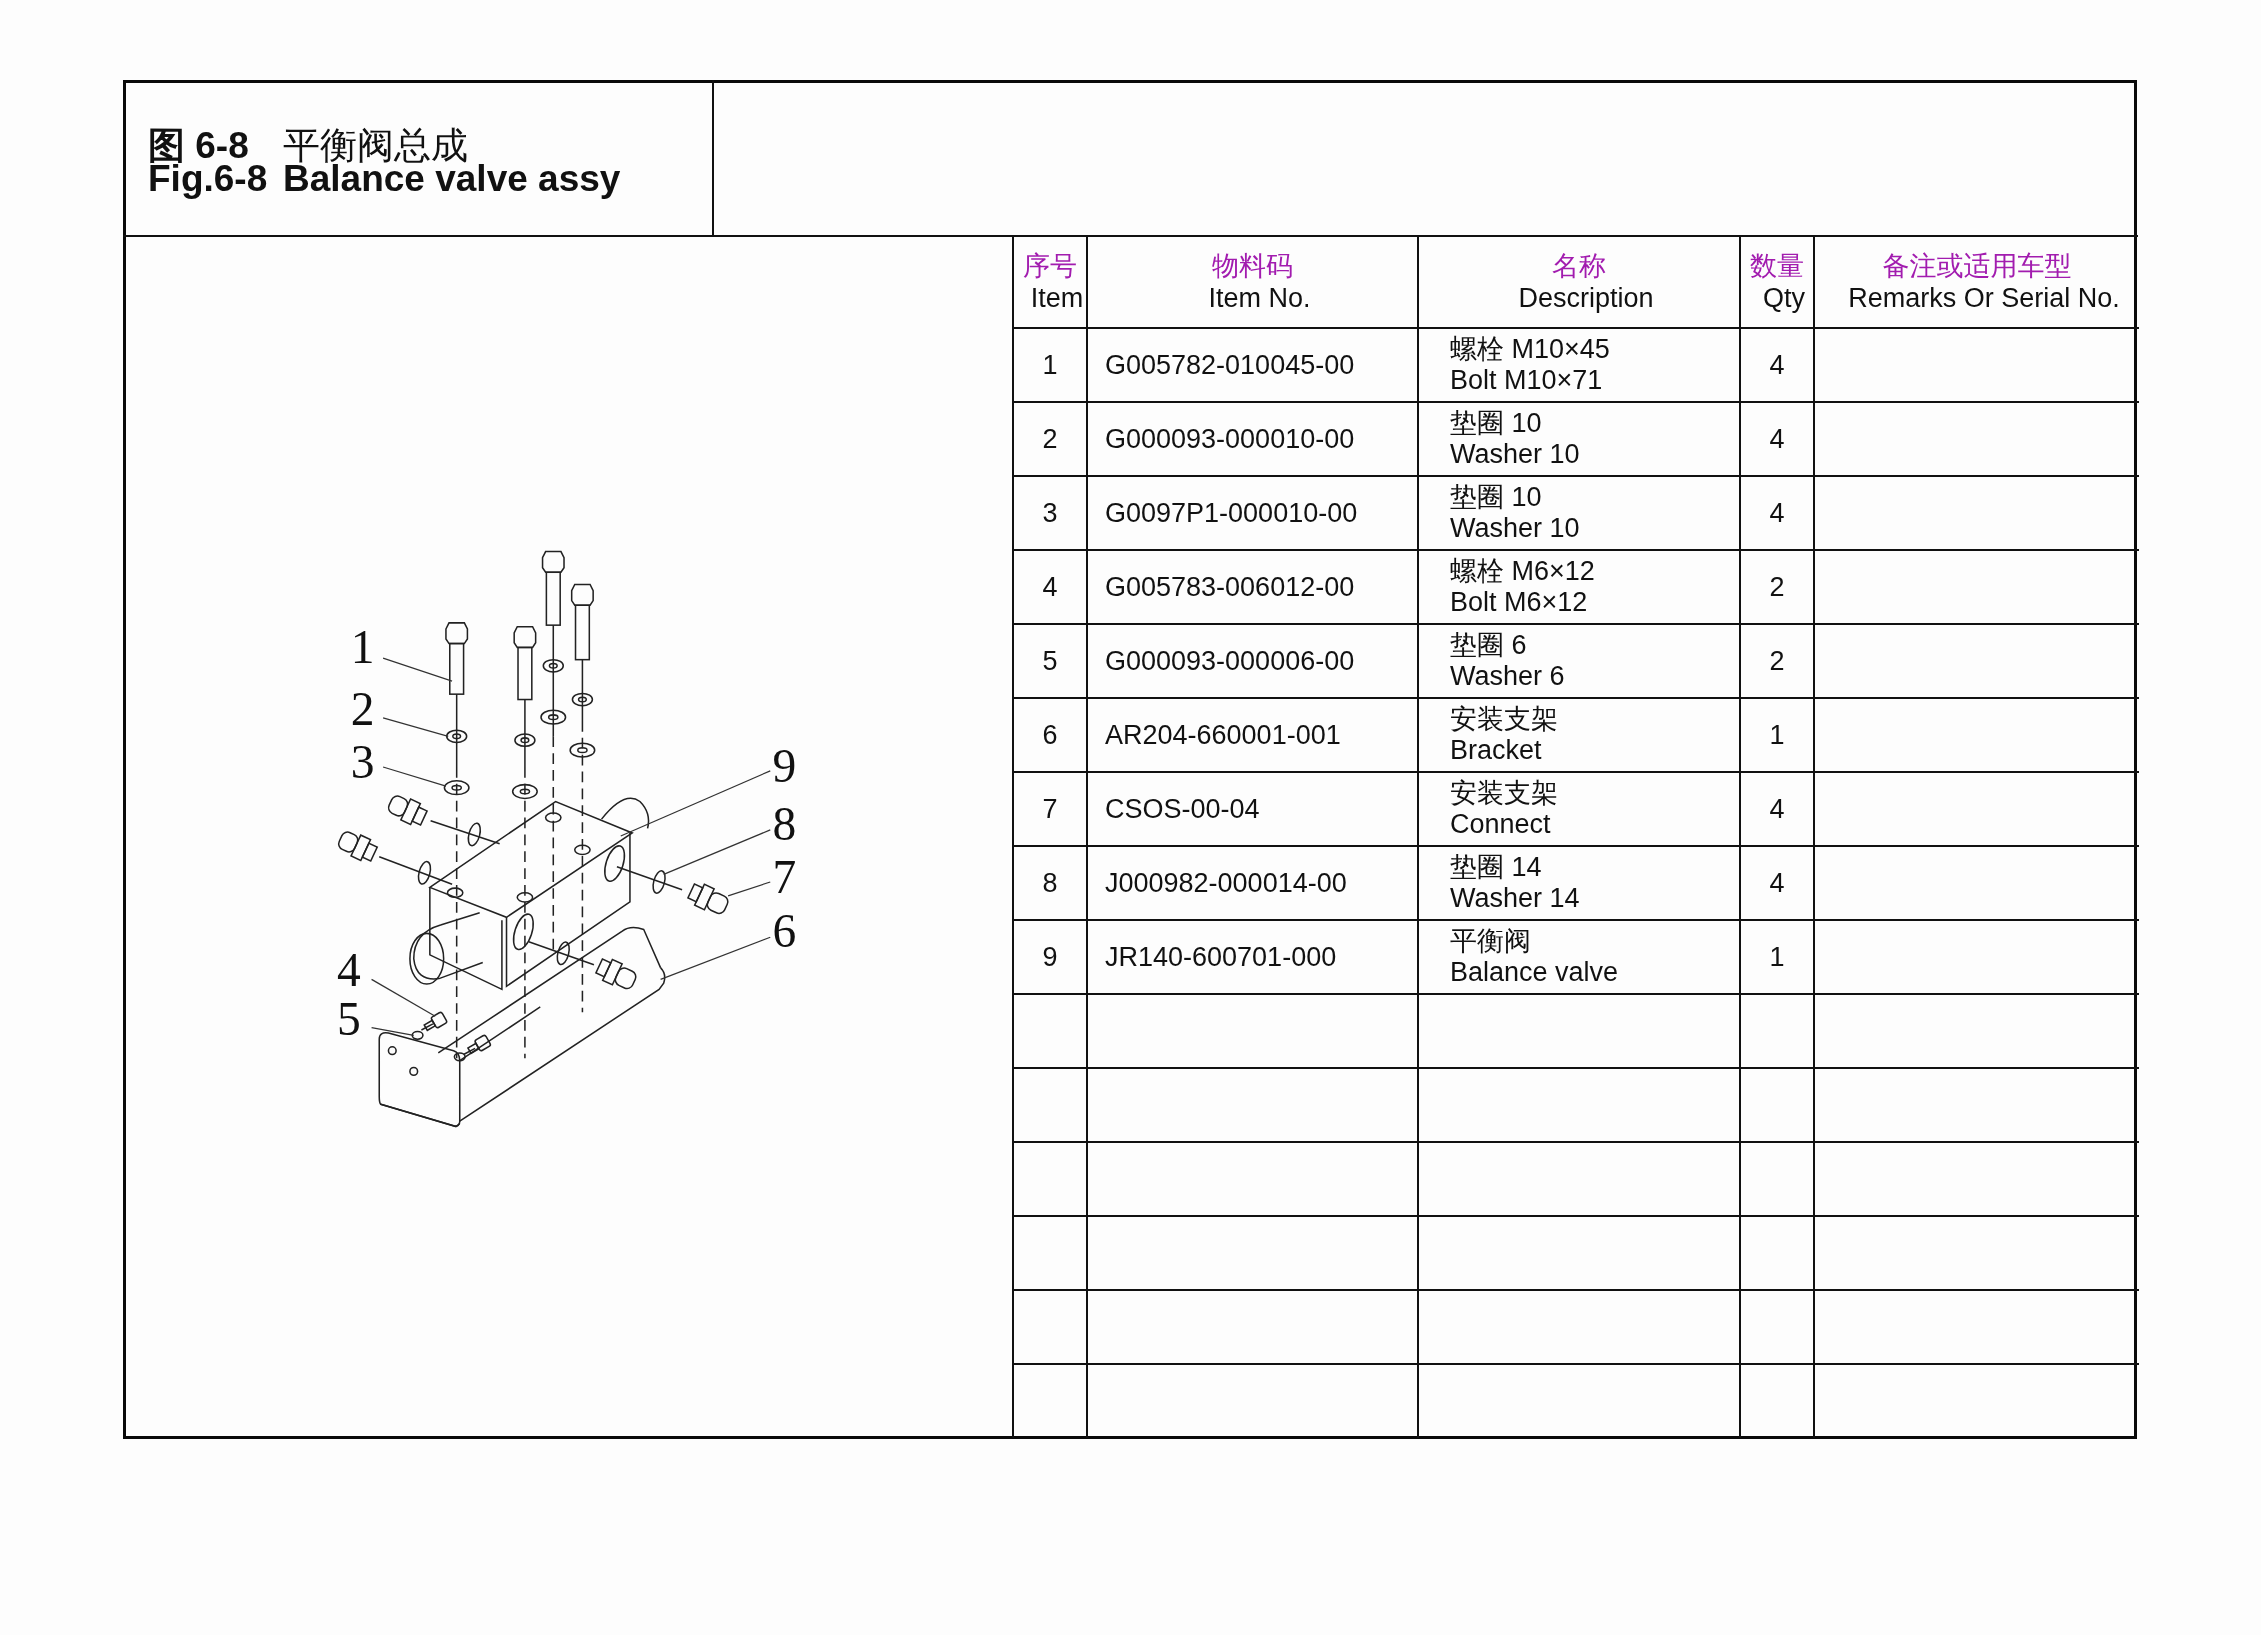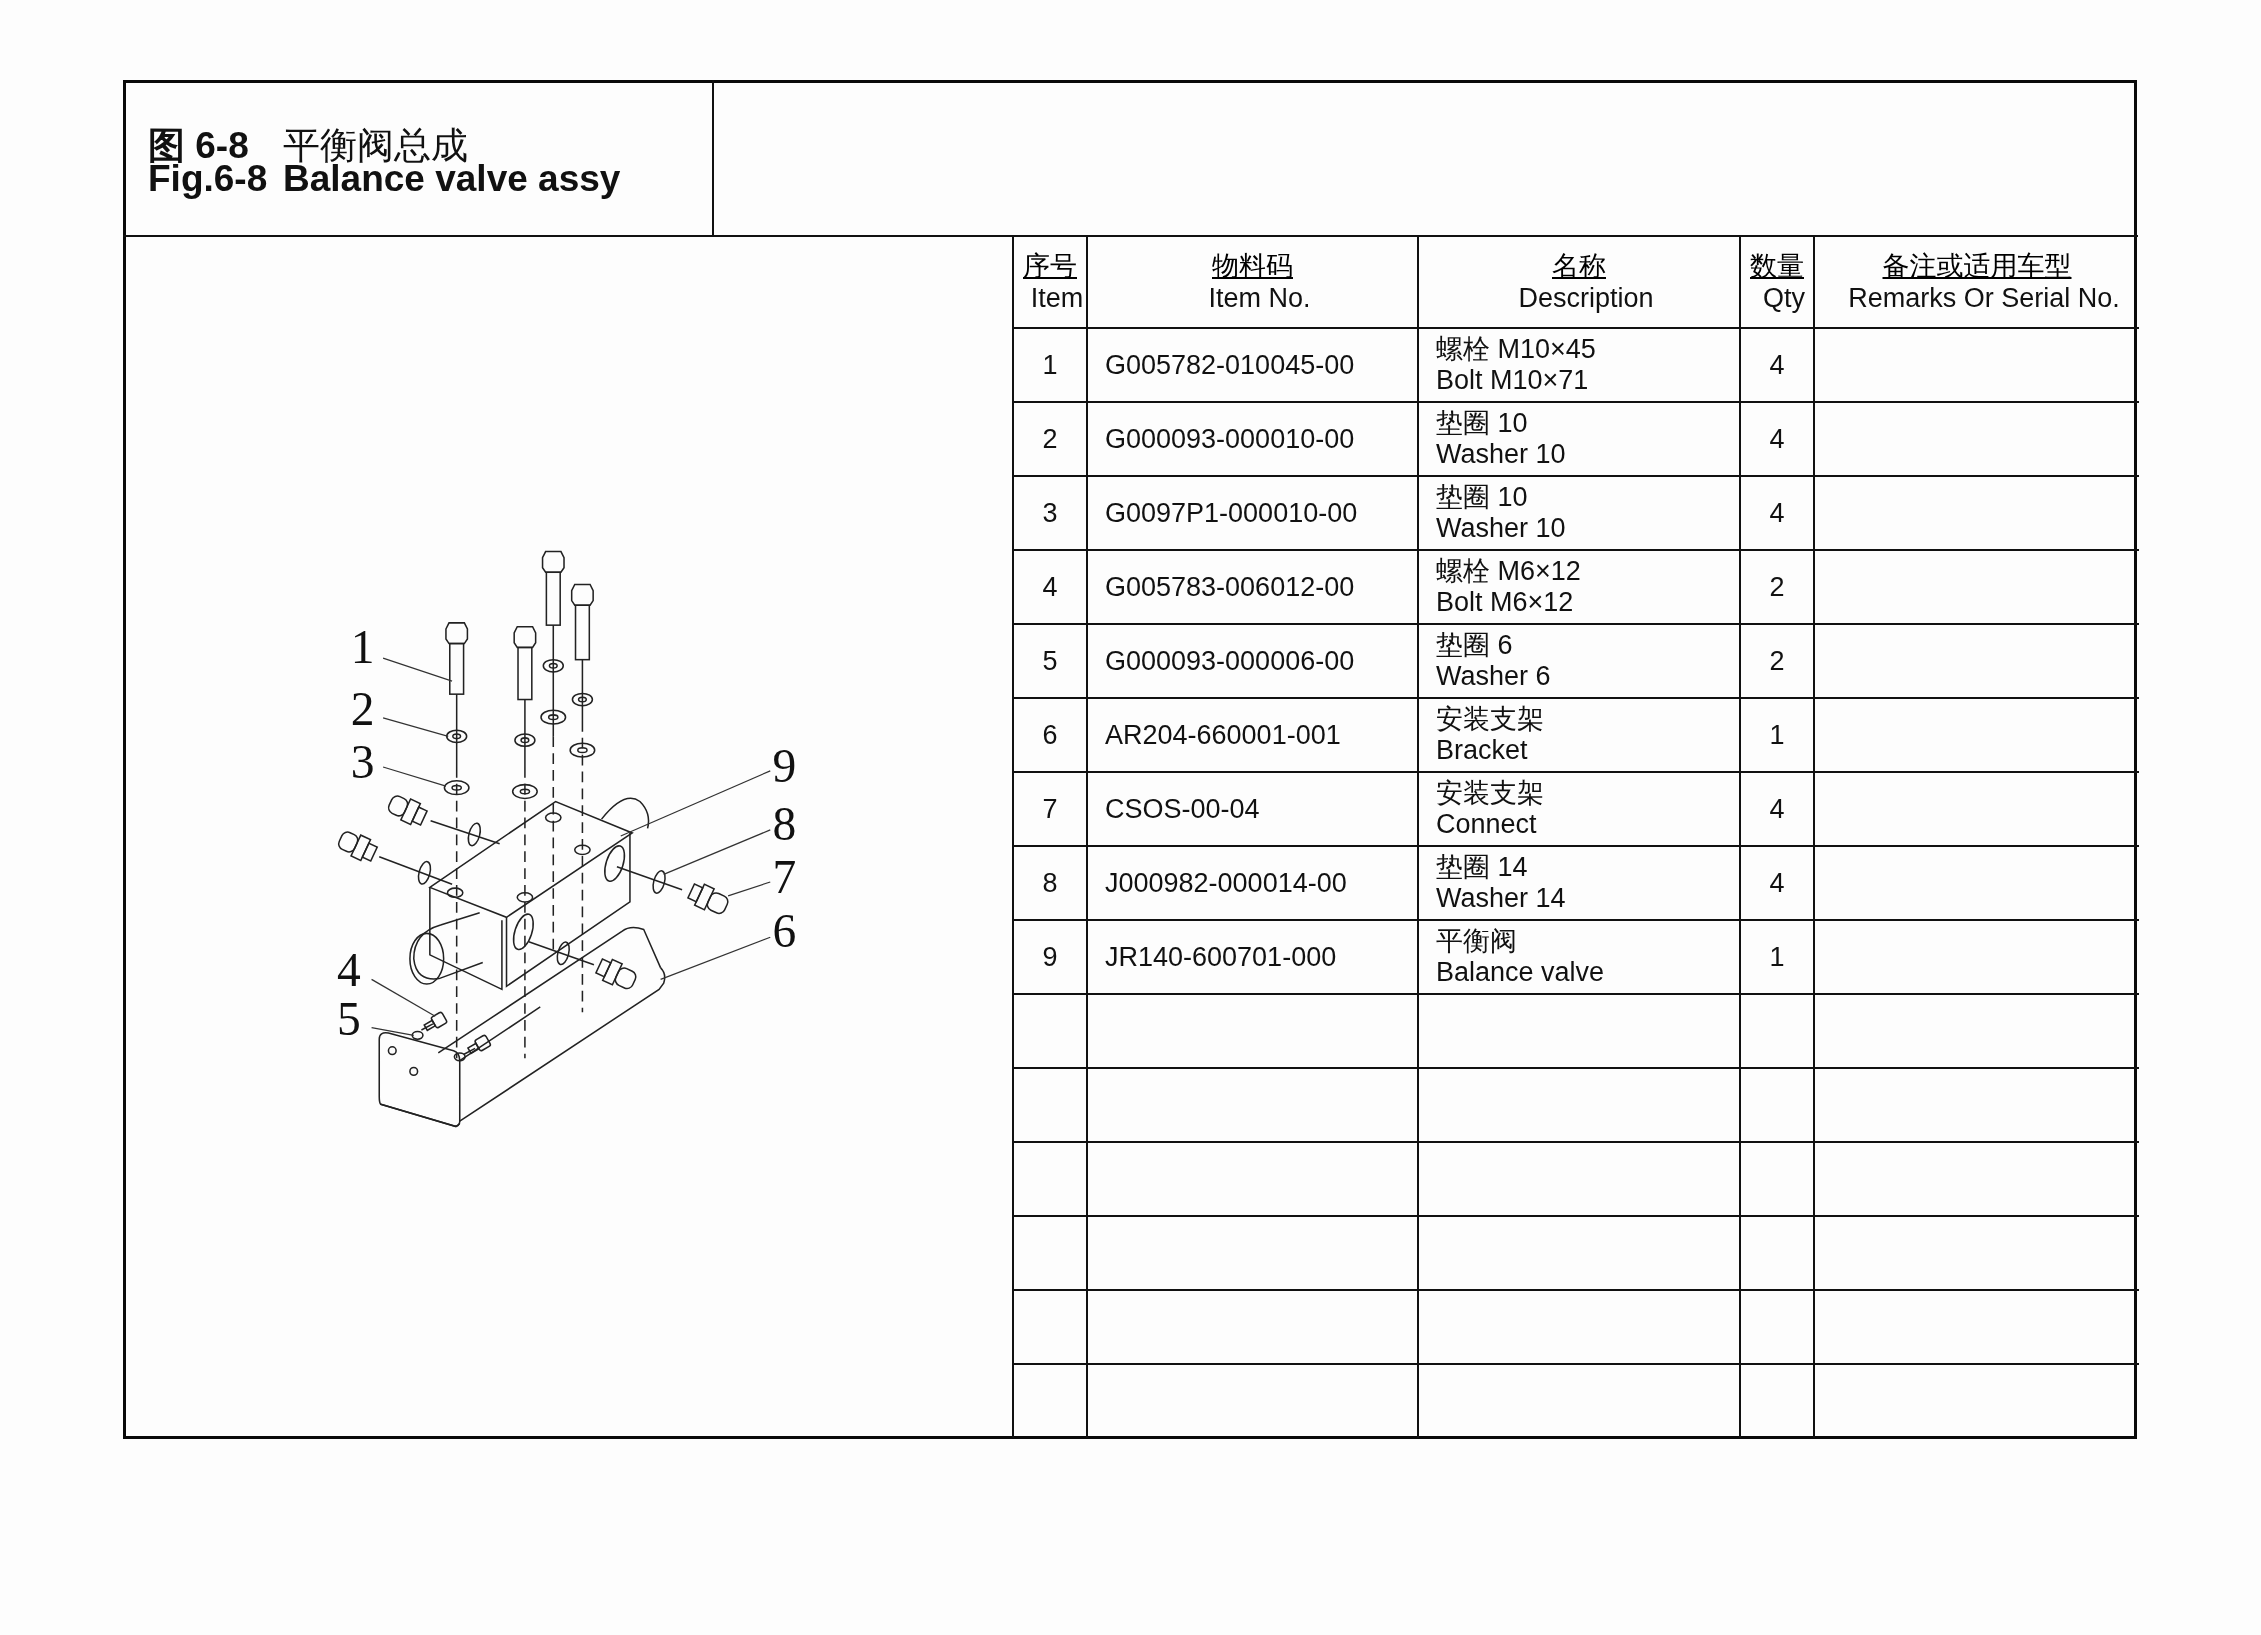--- a/index.html
+++ b/index.html
@@ -18,27 +18,27 @@
   .title-line2{top:158px;}
 
   .drawing-area{position:absolute;left:127px;top:237px;width:884px;height:1198px;}
   .drawing-area svg{position:absolute;left:0;top:0;}
 
   table.parts{position:absolute;left:1012px;top:237px;width:1126px;
               border-collapse:collapse;table-layout:fixed;}
   table.parts td, table.parts th{border:2.3px solid #111;padding:0;box-sizing:border-box;
               font-weight:normal;font-size:27px;line-height:32px;}
   table.parts th{height:91px;text-align:center;vertical-align:middle;}
-  table.parts th .zh{display:block;color:#000000;text-decoration:underline;}
+  table.parts th .zh{display:block;color:#a21caf;}
   table.parts th .en{display:block;margin-left:14px;}
   table.parts td{height:74px;vertical-align:middle;}
   td.c-item{text-align:center;}
   td.c-part{padding-left:17px !important;border-radius:28px;}
   td.c-desc{padding-left:17px !important;}
-  td.c-desc span{display:block;line-height:31px;}
+  td.c-desc span{display:block;line-height:31px;margin-left:14px;}
   td.c-qty{text-align:center;}
   table.parts tr:first-child th{border-top:none;}
   table.parts td:last-child, table.parts th:last-child{border-right:none;}
   table.parts tr:last-child td{border-bottom:none;}
   .callout{font-family:"Liberation Serif","DejaVu Serif",serif;font-size:62px;fill:#111;}
 </style>
 </head>
 <body>
 
 <div class="frame"></div>

